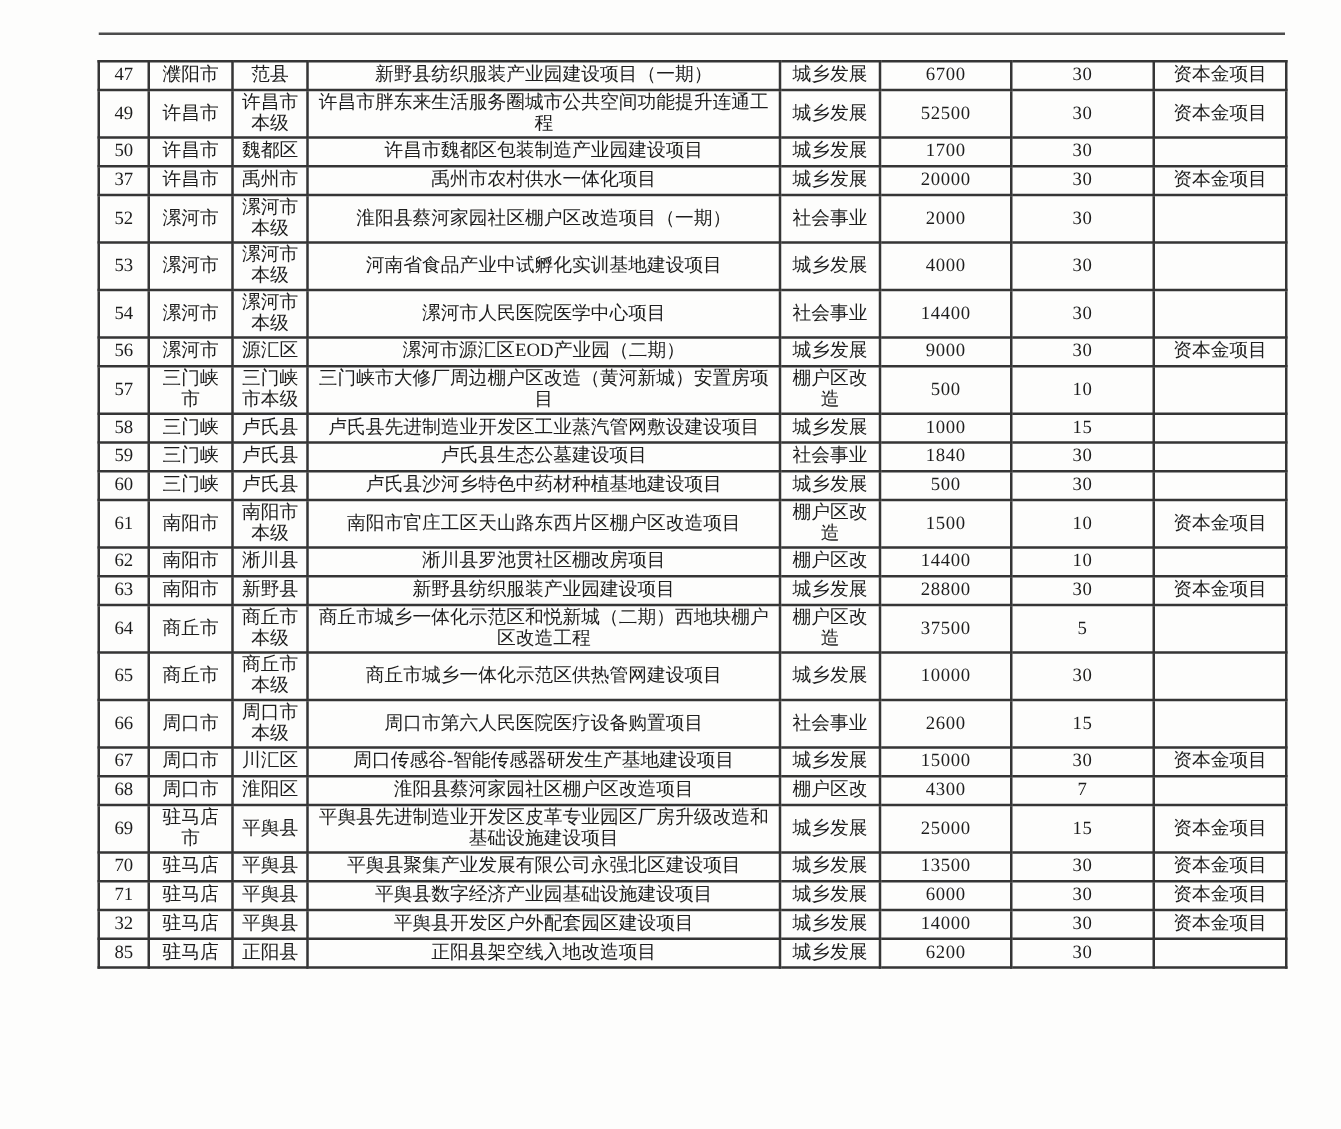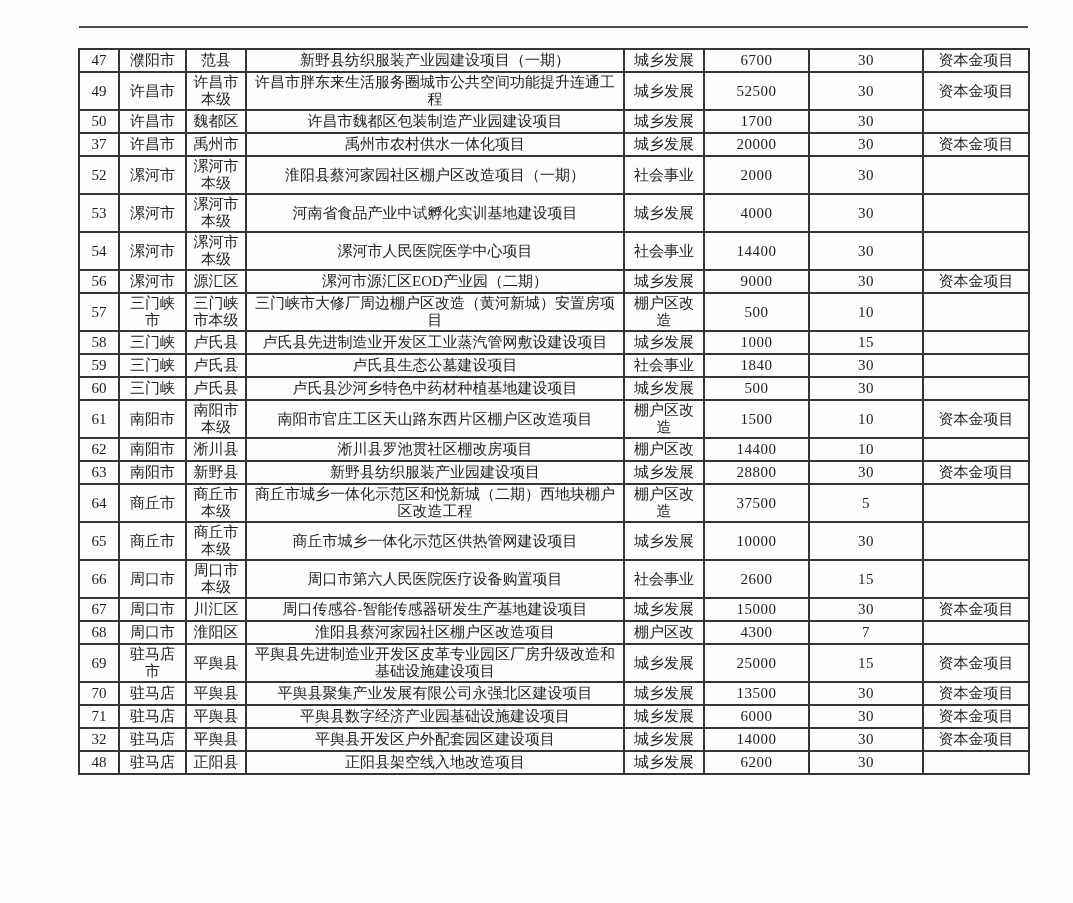--- a/index.html
+++ b/index.html
@@ -303,21 +303,21 @@
           <td class="c-seq">32</td>
           <td class="c-city">驻马店</td>
           <td class="c-county">平舆县</td>
           <td class="c-project">平舆县开发区户外配套园区建设项目</td>
           <td class="c-category">城乡发展</td>
           <td class="c-amount">14000</td>
           <td class="c-ratio">30</td>
           <td class="c-note">资本金项目</td>
         </tr>
         <tr>
-          <td class="c-seq">48</td>
+          <td class="c-seq">85</td>
           <td class="c-city">驻马店</td>
           <td class="c-county">正阳县</td>
           <td class="c-project">正阳县架空线入地改造项目</td>
           <td class="c-category">城乡发展</td>
           <td class="c-amount">6200</td>
           <td class="c-ratio">30</td>
           <td class="c-note"></td>
         </tr>
       </tbody>
   </table>

